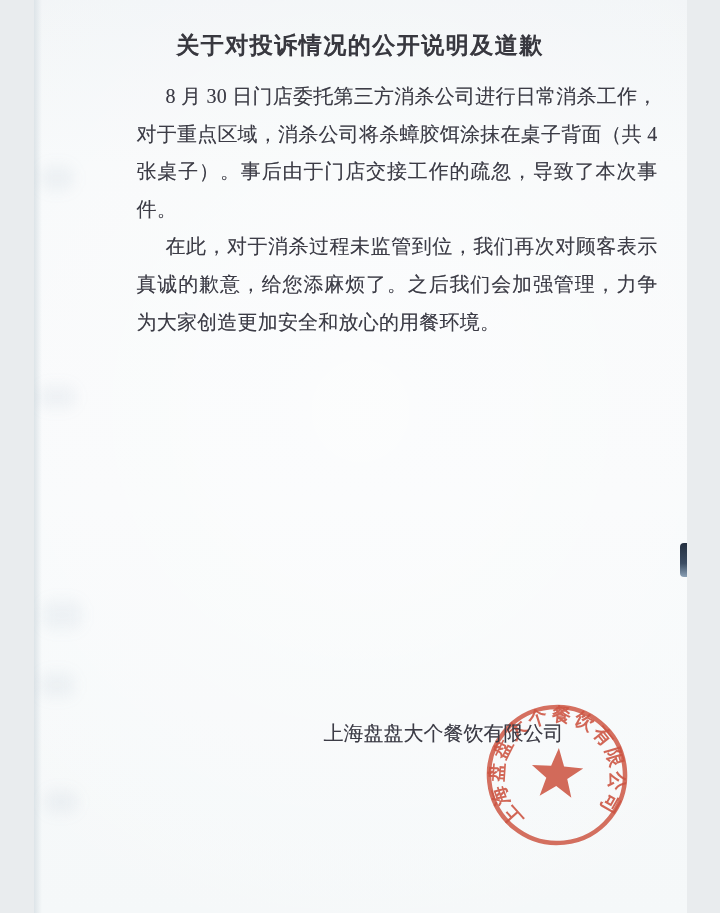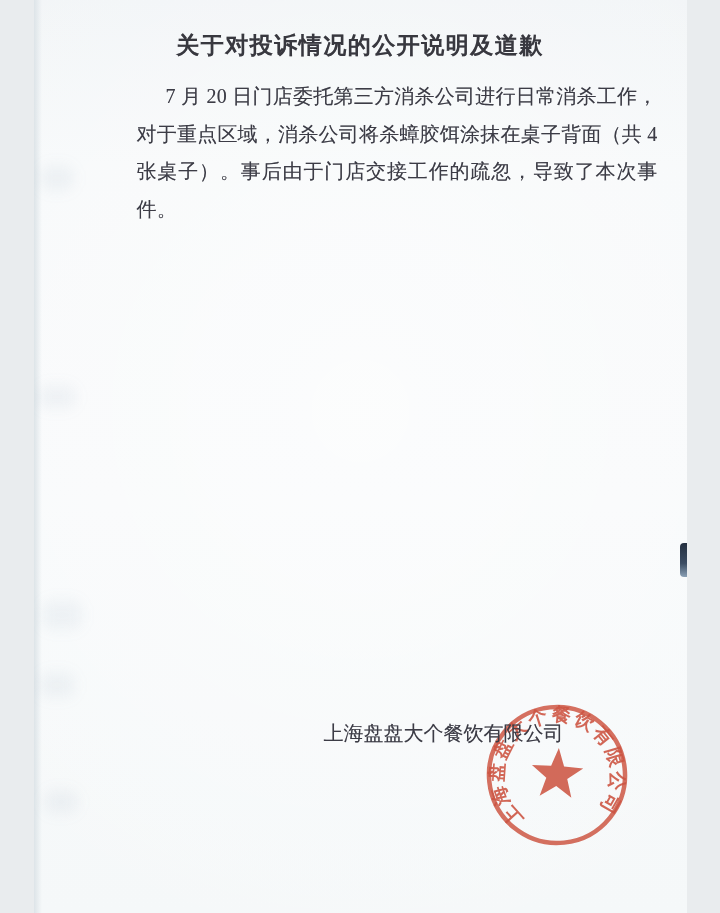--- a/index.html
+++ b/index.html
@@ -84,21 +84,22 @@
   <div class="smudge" style="left:8px;top:600px;width:40px;height:30px;"></div>
   <div class="smudge" style="left:5px;top:672px;width:36px;height:26px;"></div>
   <div class="smudge" style="left:10px;top:790px;width:34px;height:24px;"></div>
   <div class="right-dark-mark"></div>
 
   <div class="doc">
 
     <h1 class="doc-title">关于对投诉情况的公开说明及道歉</h1>
 
     <div class="body-text">
-      <p>7 月 20 日门店委托第三方消杀公司进行日常消杀工作，对于重点区域，消杀公司将杀蟑胶饵涂抹在桌子背面（共 4 张桌子）。事后由于门店交接工作的疏忽，导致了本次事件。</p>
+      <p>8 月 30 日门店委托第三方消杀公司进行日常消杀工作，对于重点区域，消杀公司将杀蟑胶饵涂抹在桌子背面（共 4 张桌子）。事后由于门店交接工作的疏忽，导致了本次事件。</p>
+      <p>在此，对于消杀过程未监管到位，我们再次对顾客表示真诚的歉意，给您添麻烦了。之后我们会加强管理，力争为大家创造更加安全和放心的用餐环境。</p>
     </div>
 
     <svg class="seal" viewBox="0 0 150 150" aria-hidden="true">
       <circle cx="75" cy="75" r="68" fill="none" stroke="#cf4530" stroke-width="4.5" opacity="0.85"></circle>
       <polygon points="75,48 81.5,66.1 100.7,66.7 85.5,78.4 90.9,96.8 75,86 59.1,96.8 64.5,78.4 49.3,66.7 68.5,66.1" fill="#cf4530" opacity="0.88" transform="rotate(10 75 75)"></polygon>
       <defs>
         <path id="sealTextPath" d="M 36.8 113.2 A 54 54 0 1 1 113.2 113.2" fill="none"></path>
       </defs>
       <text font-size="19" letter-spacing="2.5" fill="#cf4530" opacity="0.9" text-anchor="middle">
         <textPath href="#sealTextPath" startOffset="50%">上海盘盘大个餐饮有限公司</textPath>

